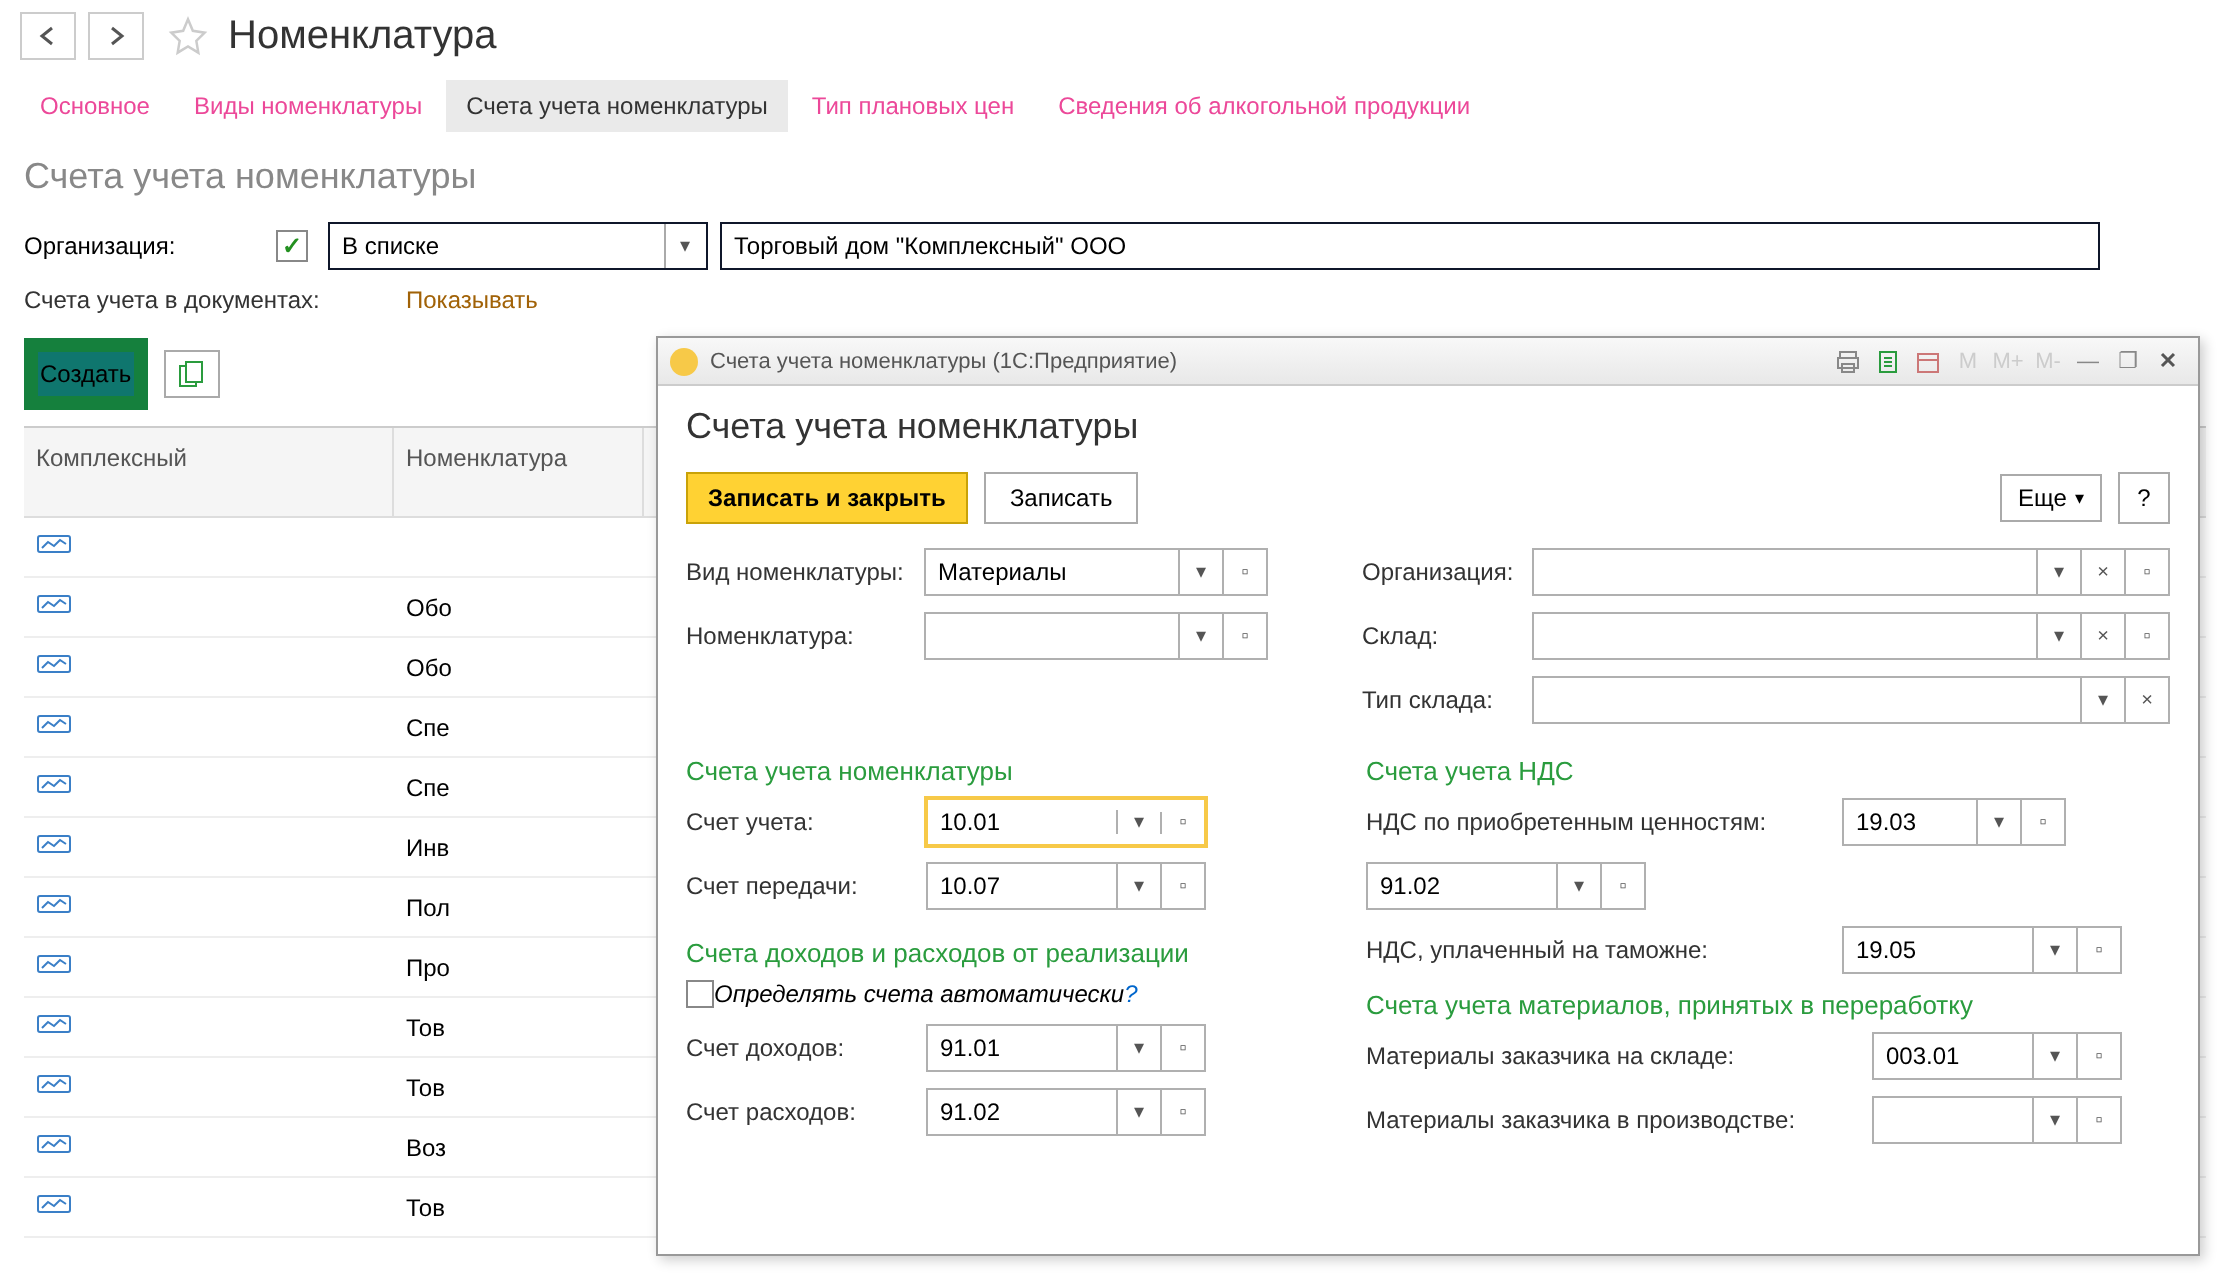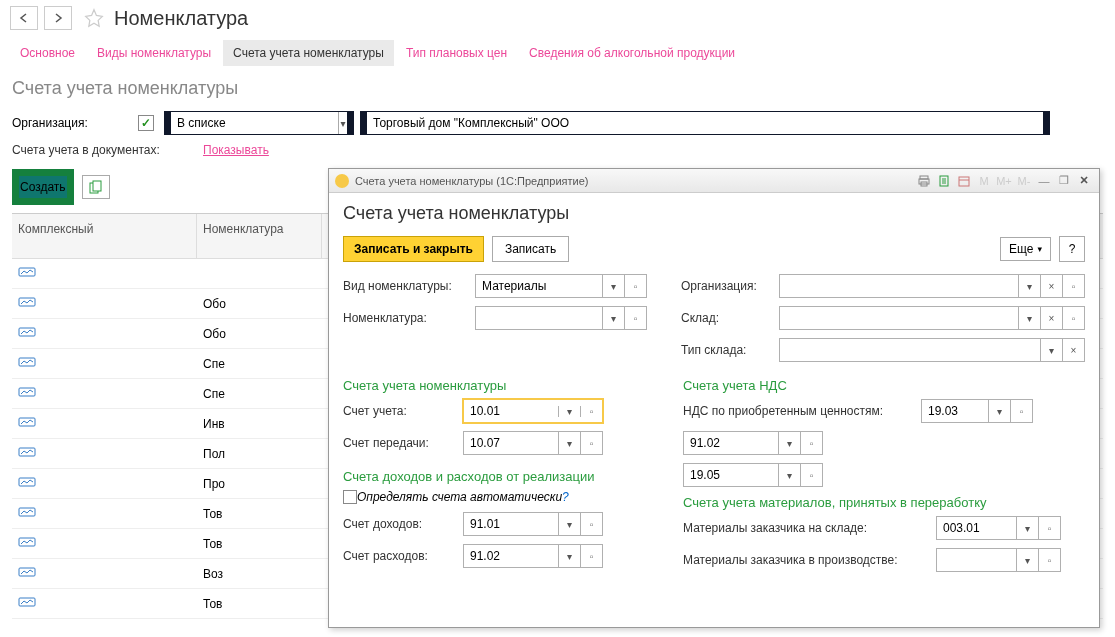--- a/index.html
+++ b/index.html
@@ -18,25 +18,25 @@
 .tab.active { background: #eaeaea; text-decoration: none; color: #333; }
 
 
 .section-title { font-size: 18px; color: #888; padding: 12px 12px 8px; }
 
 
 .filter-row { display: flex; align-items: center; padding: 4px 12px; gap: 6px; }
 .filter-label { width: 120px; }
 .chk { width: 16px; height: 16px; border: 1px solid #888; display: flex; align-items: center; justify-content: center; margin-right: 4px; }
 .chk.checked::after { content: "✓"; color: #239020; font-weight: bold; font-size: 12px; }
-.combo { display: flex; align-items: center; border: 7px solid #0f172a; height: 24px; background: #fff; }
+.combo { display: flex; align-items: center; border: 1px solid #0f172a; height: 24px; background: #fff; }
 .combo input { border: none; outline: none; padding: 2px 6px; height: 22px; }
 .combo .btn { width: 20px; height: 22px; border-left: 1px solid #aaa; display: flex; align-items: center; justify-content: center; background: #fff; cursor: pointer; font-size: 10px; color: #555; }
 
-.link-text { color: #ec4899; text-decoration: underline; cursor: pointer; }
+.link-text { color: #a16207; cursor: pointer; }
 
 
 .toolbar { display: flex; align-items: center; padding: 8px 12px; gap: 8px; }
 .toolbar-btn { padding: 4px 1px; border: 7px solid #15803d; background: #0f766e; cursor: pointer; }
 .toolbar-icon-btn { width: 28px; height: 24px; border: 1px solid #aaa; background: #fff; display: flex; align-items: center; justify-content: center; cursor: pointer; }
 
 
 .table { margin: 0 12px; border-top: 1px solid #ccc; }
 .thead { display: flex; background: #f5f5f5; border-bottom: 1px solid #ddd; }
 .th { padding: 8px 6px; border-right: 1px solid #ddd; color: #555; }
@@ -65,21 +65,21 @@
 .dlg-h1 { font-size: 18px; color: #333; margin-bottom: 12px; }
 
 .dlg-actions { display: flex; align-items: center; gap: 8px; margin-bottom: 12px; }
 .btn-yellow { padding: 5px 10px; background: #ffd233; border: 1px solid #c9a208; font-weight: bold; cursor: pointer; }
 .btn-white { padding: 5px 12px; background: #fff; border: 1px solid #aaa; cursor: pointer; }
 .spacer { flex: 1; }
 .btn-more { display: flex; align-items: center; padding: 4px 8px; border: 1px solid #aaa; background: #fff; cursor: pointer; gap: 4px; }
 .btn-help { width: 26px; height: 26px; border: 1px solid #aaa; background: #fff; display: flex; align-items: center; justify-content: center; cursor: pointer; }
 
 .form-row { display: flex; align-items: center; margin-bottom: 8px; gap: 8px; }
-.form-left, .form-right { display: flex; align-items: center; gap: 20px; }
+.form-left, .form-right { display: flex; align-items: center; gap: 7px; }
 .form-left { width: 330px; }
 .lbl { color: #333; }
 .lbl.w110 { width: 112px; }
 .lbl.w70 { width: 78px; }
 .lbl.w200 { width: 230px; }
 .lbl.w230 { width: 245px; }
 .grp-title { color: #2a9c3e; font-size: 13px; margin: 8px 0 6px; }
 
 .two-col { display: flex; gap: 20px; }
 .col { flex: 1; }
@@ -414,20 +414,21 @@
           </div>
         </div>
         <div class="form-row">
           <div class="f-combo" style="width:140px">
             <input value="91.02" style="">
             <div class="fb">▾</div>
             <div class="fb">▫</div>
           </div>
         </div>
         <div class="form-row">
+          <span class="lbl w200">НДС, уплаченный на таможне:</span>
           <div class="f-combo" style="width:140px">
             <input value="19.05" style="">
             <div class="fb">▾</div>
             <div class="fb">▫</div>
           </div>
         </div>
 
         <div class="grp-title" style="margin-top:4px">Счета учета материалов, принятых в переработку</div>
         <div class="form-row">
           <span class="lbl w230">Материалы заказчика на складе:</span>

